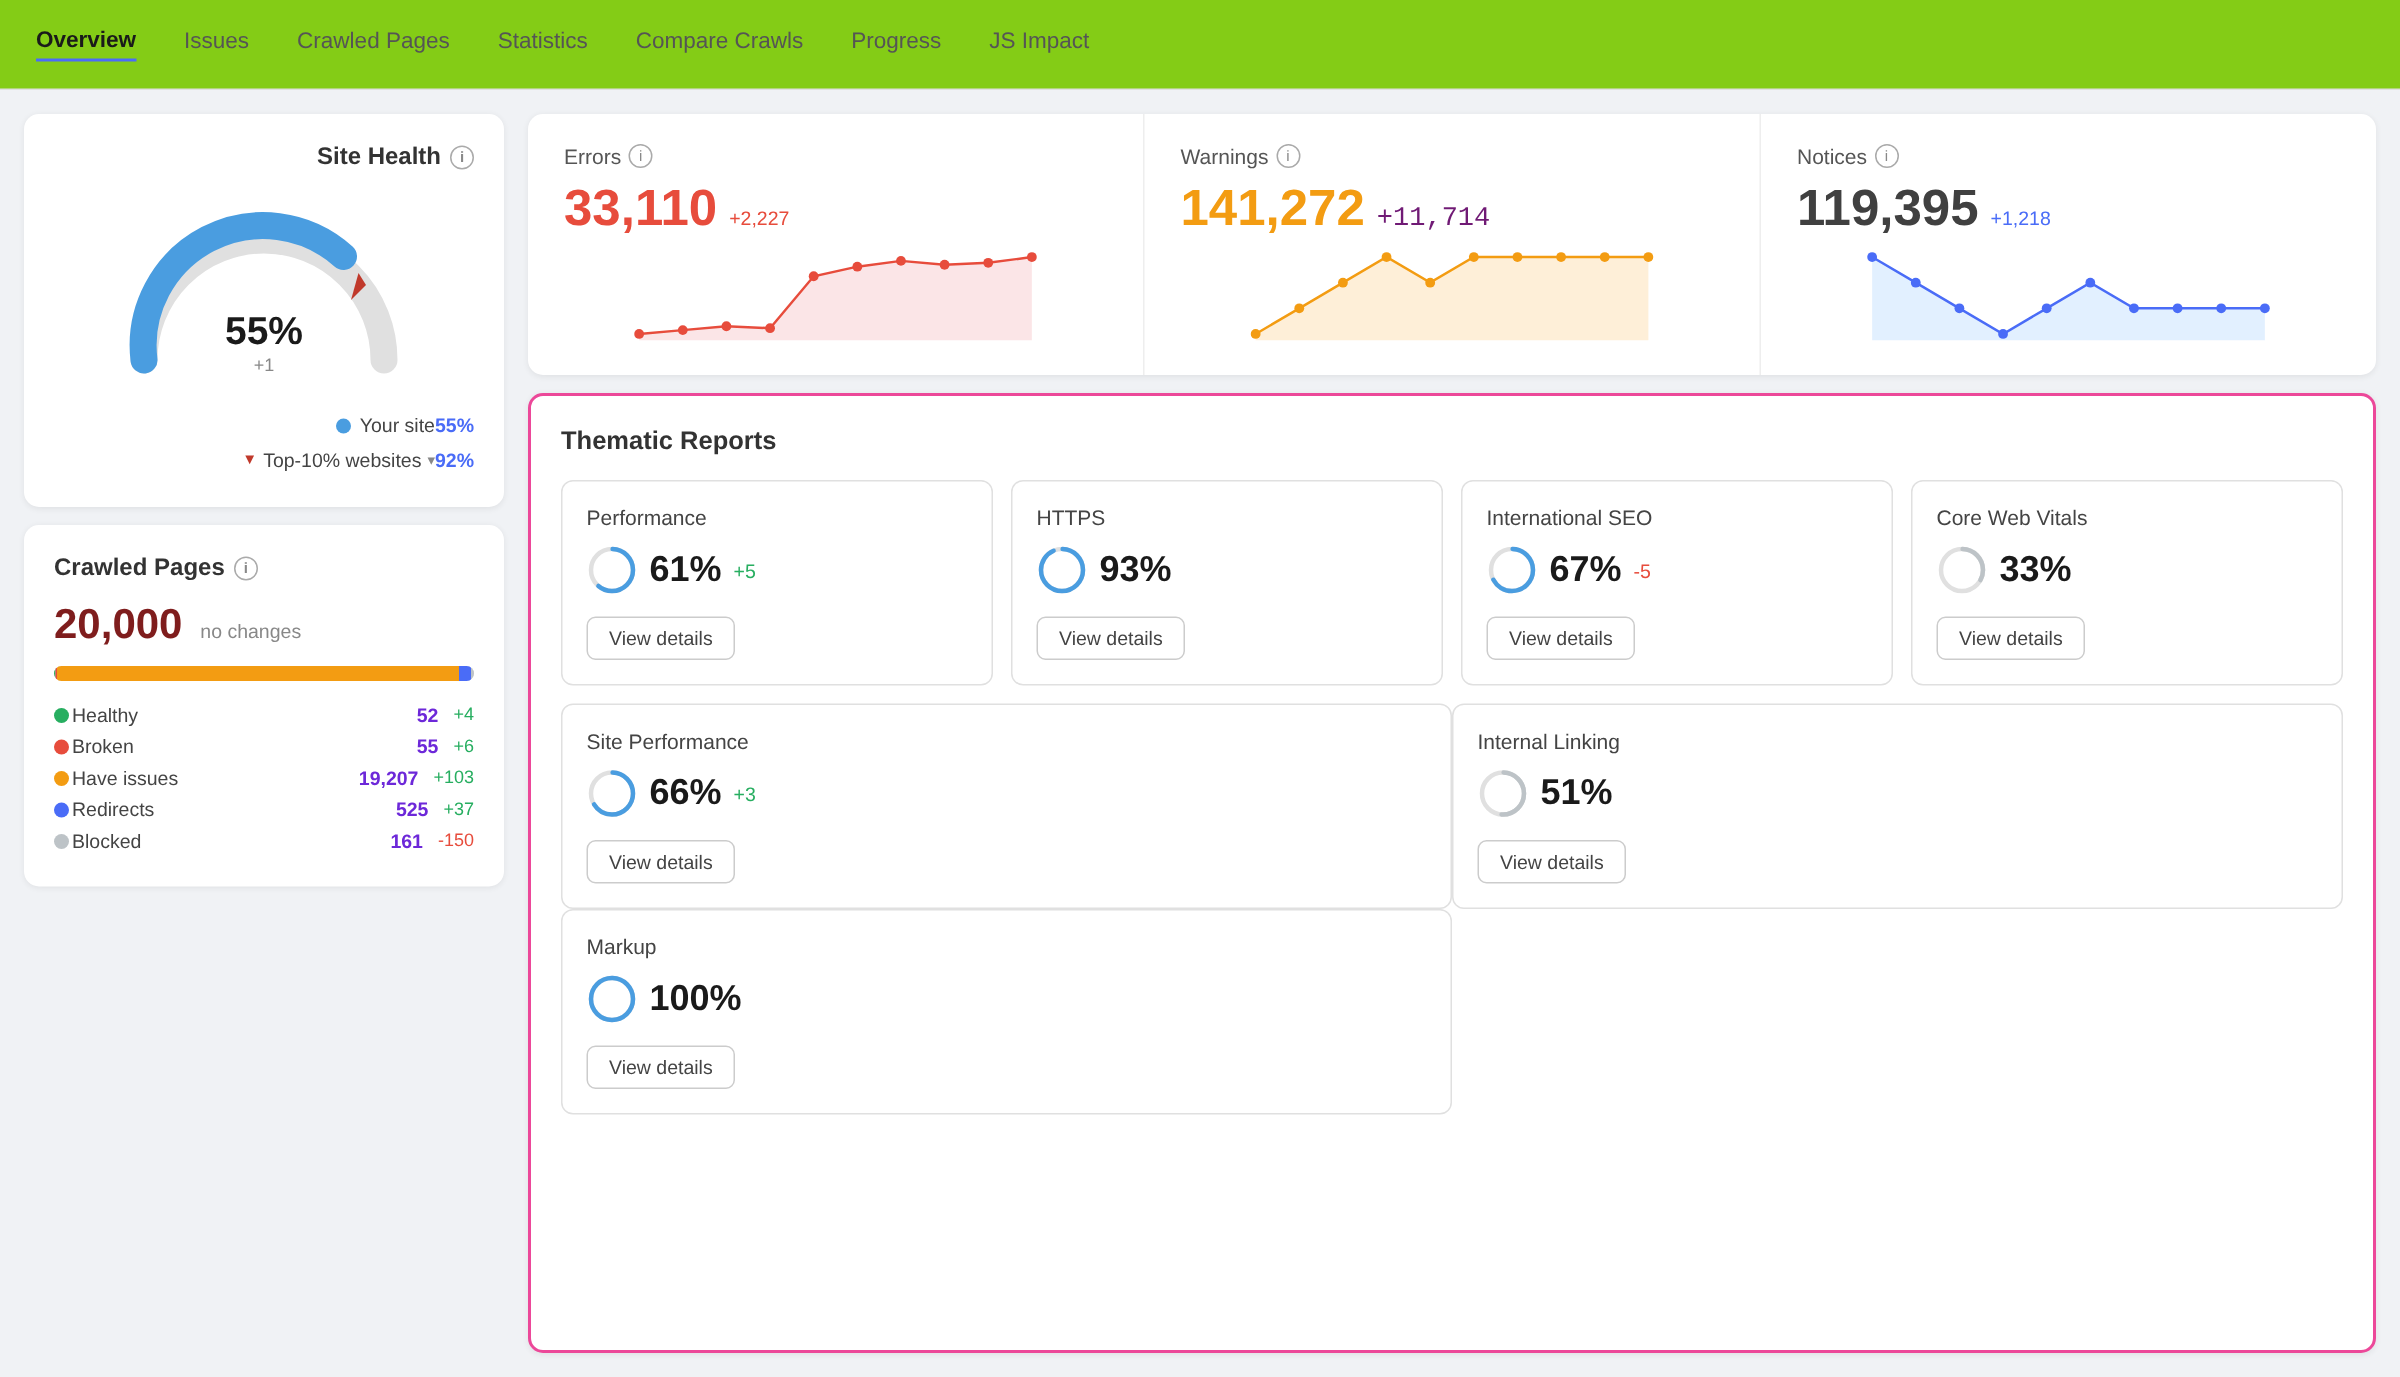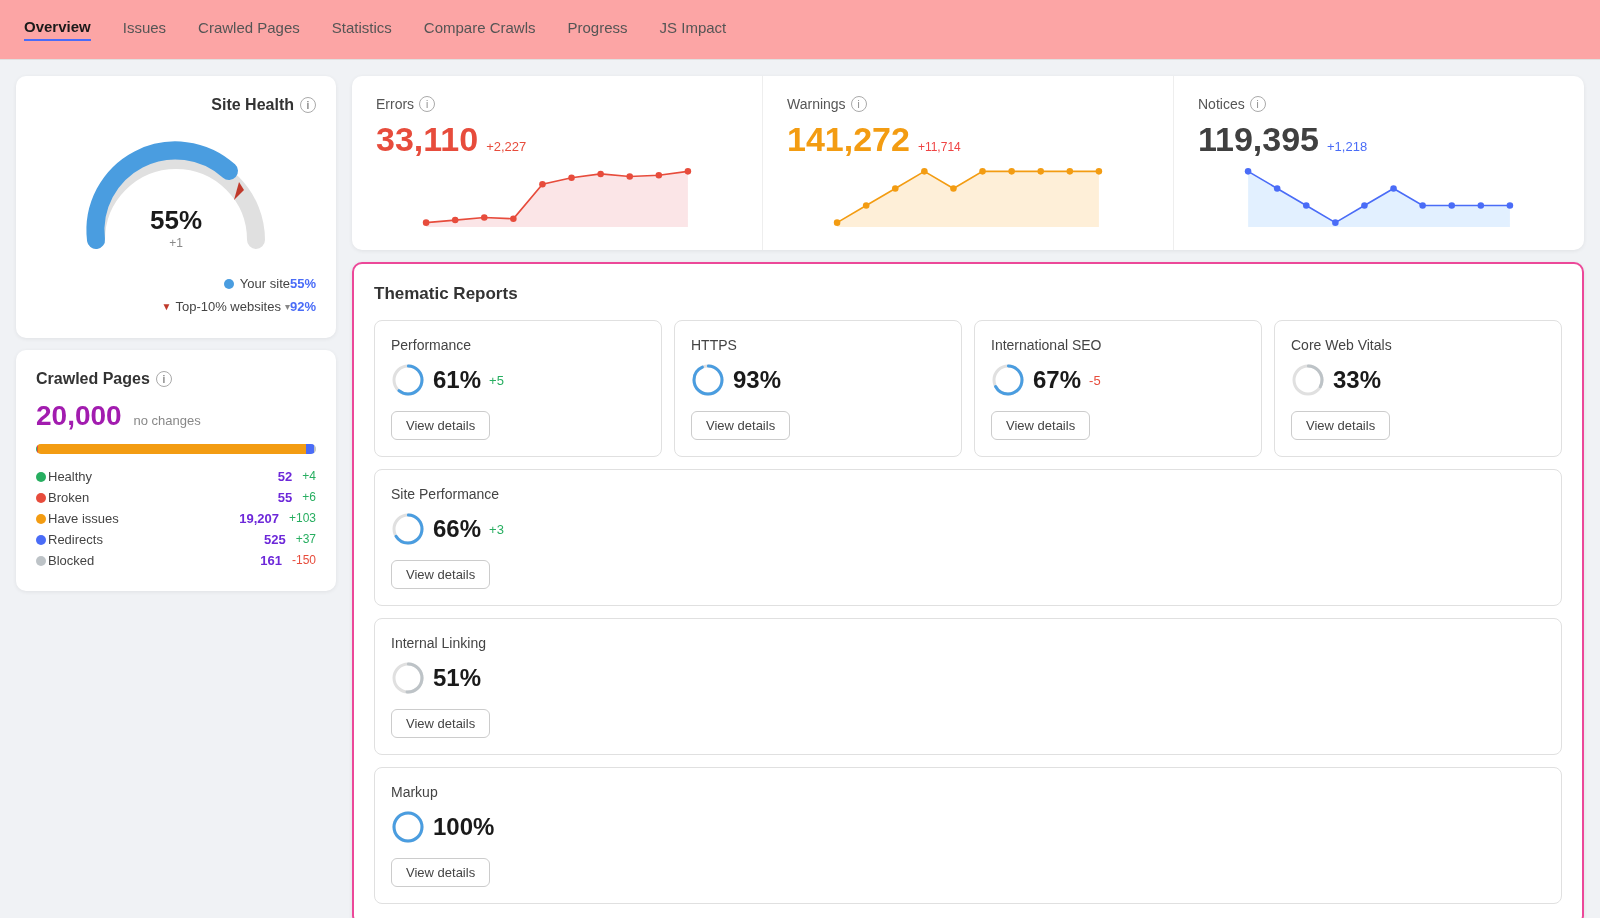--- a/index.html
+++ b/index.html
@@ -1,19 +1,19 @@
 <!DOCTYPE html>
 <html><head>
   <meta charset="utf-8">
   <style>
     * { box-sizing: border-box; margin: 0; padding: 0; }
     body { font-family: -apple-system, BlinkMacSystemFont, 'Segoe UI', Arial, sans-serif; background: #f0f2f5; font-size: 14px; color: #333; }
 
     
-    .nav { display: flex; align-items: center; background: #fca5a5; border-bottom: 1px solid #e0e0e0; padding: 0 24px; height: 60px; gap: 32px; }
+    .nav { display: flex; align-items: center; background: #84cc16; border-bottom: 1px solid #e0e0e0; padding: 0 24px; height: 60px; gap: 32px; }
     .nav-item { font-size: 15px; color: #555; cursor: pointer; padding-bottom: 4px; white-space: nowrap; }
     .nav-item.active { color: #1a1a1a; font-weight: 600; border-bottom: 2px solid #4a6cf7; }
 
     
     .main { display: flex; gap: 16px; padding: 16px; min-height: calc(918px - 60px); }
 
     
     .left-panel { width: 320px; flex-shrink: 0; display: flex; flex-direction: column; gap: 12px; }
 
     .card { background: #fff; border-radius: 10px; padding: 20px; box-shadow: 0 1px 4px rgba(0,0,0,0.07); }
@@ -31,21 +31,21 @@
 
     .legend-row { display: flex; align-items: center; justify-content: flex-end; padding: 4px 0; }
     .legend-dot { width: 10px; height: 10px; border-radius: 50%; display: inline-block; margin-right: 6px; flex-shrink: 0; }
     .legend-label { display: flex; align-items: center; color: #444; font-size: 13px; }
     .legend-value { font-weight: 600; color: #4a6cf7; font-size: 13px; }
     .legend-triangle { color: #c0392b; font-size: 10px; margin-right: 4px; }
     .dropdown-arrow { font-size: 10px; color: #888; margin-left: 4px; cursor: pointer; }
 
     
     .crawled-title { font-size: 16px; font-weight: 700; margin-bottom: 12px; display: flex; align-items: center; gap: 6px; }
-    .crawled-big { font-size: 28px; font-weight: 800; color: #a21caf; display: inline; }
+    .crawled-big { font-size: 28px; font-weight: 800; color: #7f1d1d; display: inline; }
     .crawled-nochange { font-size: 13px; color: #888; margin-left: 8px; }
     .progress-bar { height: 10px; border-radius: 5px; background: #e0e0e0; overflow: hidden; margin: 12px 0; display: flex; }
     .pb-healthy { background: #27ae60; flex: 0.003; }
     .pb-broken { background: #e74c3c; flex: 0.003; }
     .pb-issues { background: #f39c12; flex: 0.96; }
     .pb-redirects { background: #4a6cf7; flex: 0.026; }
     .pb-blocked { background: #bdc3c7; flex: 0.008; }
     .stat-row { display: flex; align-items: center; justify-content: space-between; padding: 3px 0; font-size: 13px; }
     .stat-label { display: flex; align-items: center; gap: 2px; color: #444; }
     .stat-vals { display: flex; gap: 10px; }
@@ -60,31 +60,31 @@
     .metrics-row { display: flex; gap: 0; background: #fff; border-radius: 10px; box-shadow: 0 1px 4px rgba(0,0,0,0.07); overflow: hidden; }
     .metric-card { flex: 1; padding: 20px 24px; border-right: 1px solid #eee; }
     .metric-card:last-child { border-right: none; }
     .metric-title { font-size: 14px; color: #555; display: flex; align-items: center; gap: 5px; margin-bottom: 8px; }
     .metric-main { display: flex; align-items: baseline; gap: 8px; margin-bottom: 8px; }
     .metric-big { font-size: 34px; font-weight: 700; }
     .metric-big.errors { color: #e74c3c; }
     .metric-big.warnings { color: #f39c12; }
     .metric-big.notices { color: #404040; }
     .metric-delta-pos-red { font-size: 13px; color: #e74c3c; }
-    .metric-delta-pos-orange { font-size: 12px; color: #ef4444; }
+    .metric-delta-pos-orange { font-size: 18px; color: #701a75; font-family: Liberation Mono, monospace; }
     .metric-delta-pos-blue { font-size: 13px; color: #4a6cf7; }
 
     
     .mini-chart { height: 60px; width: 100%; }
 
     
     .thematic-card { background: #fff; border-radius: 10px; box-shadow: 0 1px 4px rgba(0,0,0,0.07); border: 2px solid #ec4899; padding: 20px; flex: 1; }
     .thematic-title { font-size: 17px; font-weight: 700; margin-bottom: 16px; }
     .reports-grid { display: grid; grid-template-columns: repeat(4, 1fr); gap: 12px; margin-bottom: 12px; }
-    .reports-grid-bottom { display: grid; grid-template-columns: repeat(1, 1fr); gap: 12px; }
+    .reports-grid-bottom { display: grid; grid-template-columns: repeat(2, 1fr); }
     .report-item { border: 1px solid #e0e0e0; border-radius: 8px; padding: 16px; background: #fff; }
     .report-name { font-size: 14px; color: #444; margin-bottom: 10px; }
     .report-score { display: flex; align-items: center; gap: 8px; margin-bottom: 14px; }
     .report-pct { font-size: 24px; font-weight: 700; color: #1a1a1a; }
     .report-delta-pos { font-size: 13px; color: #27ae60; }
     .report-delta-neg { font-size: 13px; color: #e74c3c; }
     .view-details-btn { border: 1px solid #ccc; background: #fff; border-radius: 6px; padding: 6px 14px; font-size: 13px; color: #444; cursor: pointer; }
 
     
     .donut-svg { width: 34px; height: 34px; }

